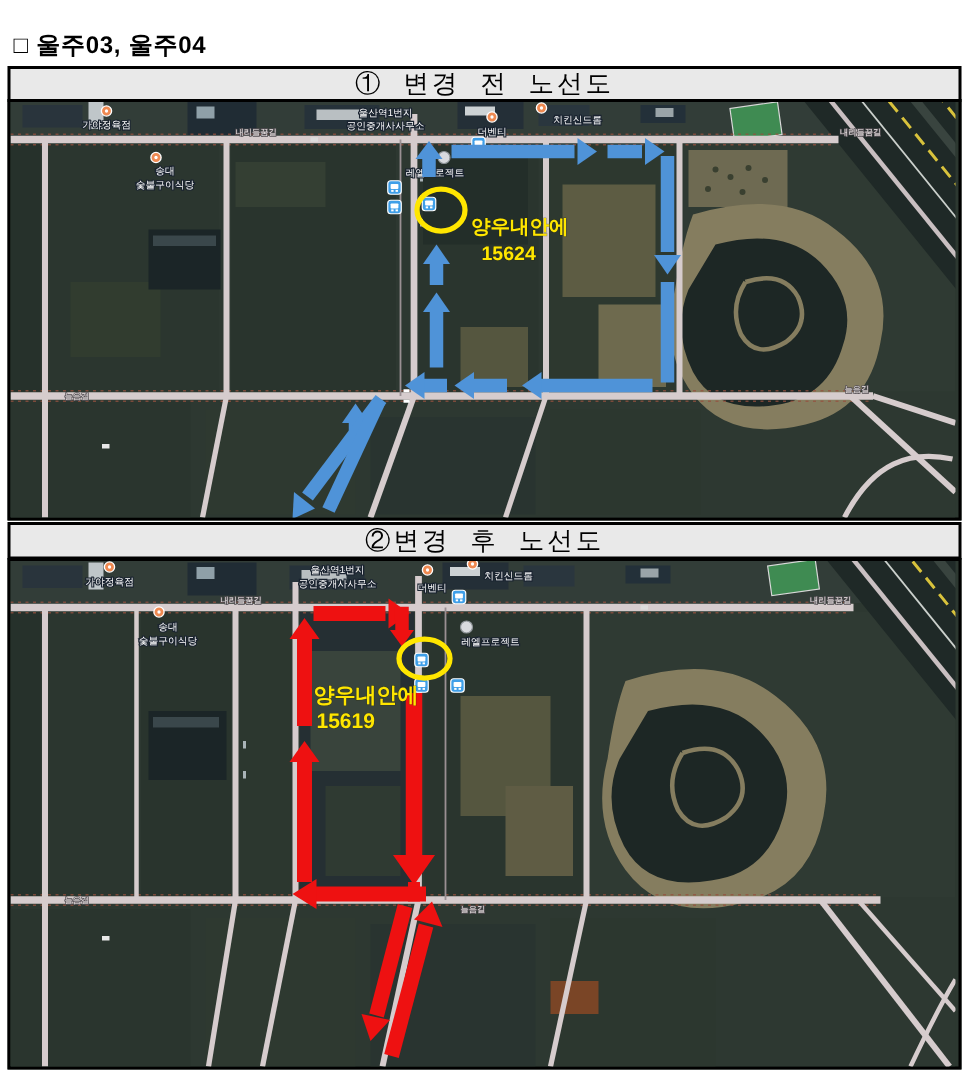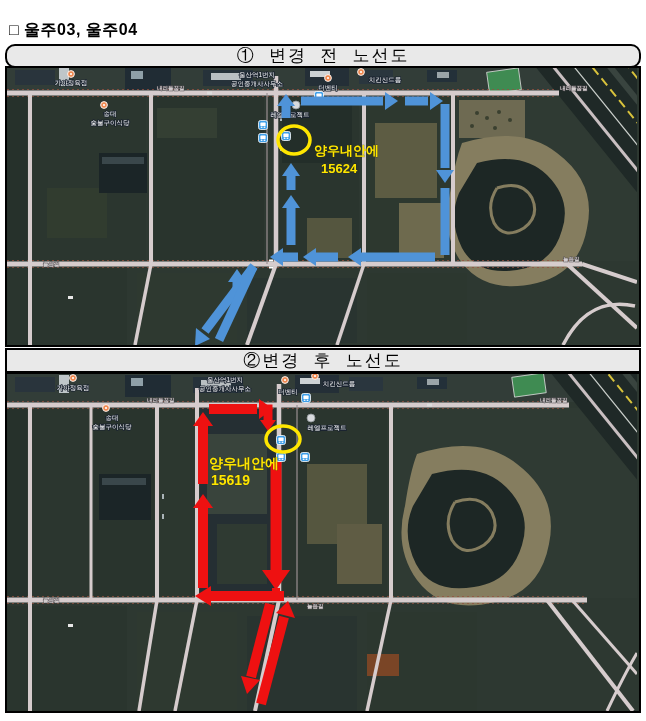--- a/index.html
+++ b/index.html
@@ -11,21 +11,21 @@
     position:absolute;left:9px;top:20px;font-size:16px;font-weight:bold;color:#000;
     letter-spacing:0.5px;
   }
   .panel-header{
     position:absolute;left:5px;width:636px;box-sizing:border-box;
     border:2px solid #000;background:var(--header-bg,#e9e9e9);
     text-align:center;color:#000;
     font-family:"Liberation Serif", serif;
     font-size:17px;letter-spacing:2px;word-spacing:7px;
   }
-  #header1{top:44px;height:24px;line-height:19px;border-radius:10px;}
+  #header1{top:44px;height:24px;line-height:19px;}
   #header2{top:348px;height:25px;line-height:21px;}
   .map-box{
     position:absolute;left:5px;width:636px;box-sizing:border-box;
     border:2px solid #000;background:#2d3831;
   }
   #mapbox1{top:66px;height:281px;}
   #mapbox2{top:372px;height:341px;}
   svg{display:block;}
   .lbl{font-size:6.5px;fill:#ffffff;paint-order:stroke;stroke:#1a2330;stroke-width:1.6px;
        font-family:"Liberation Sans",sans-serif;}

